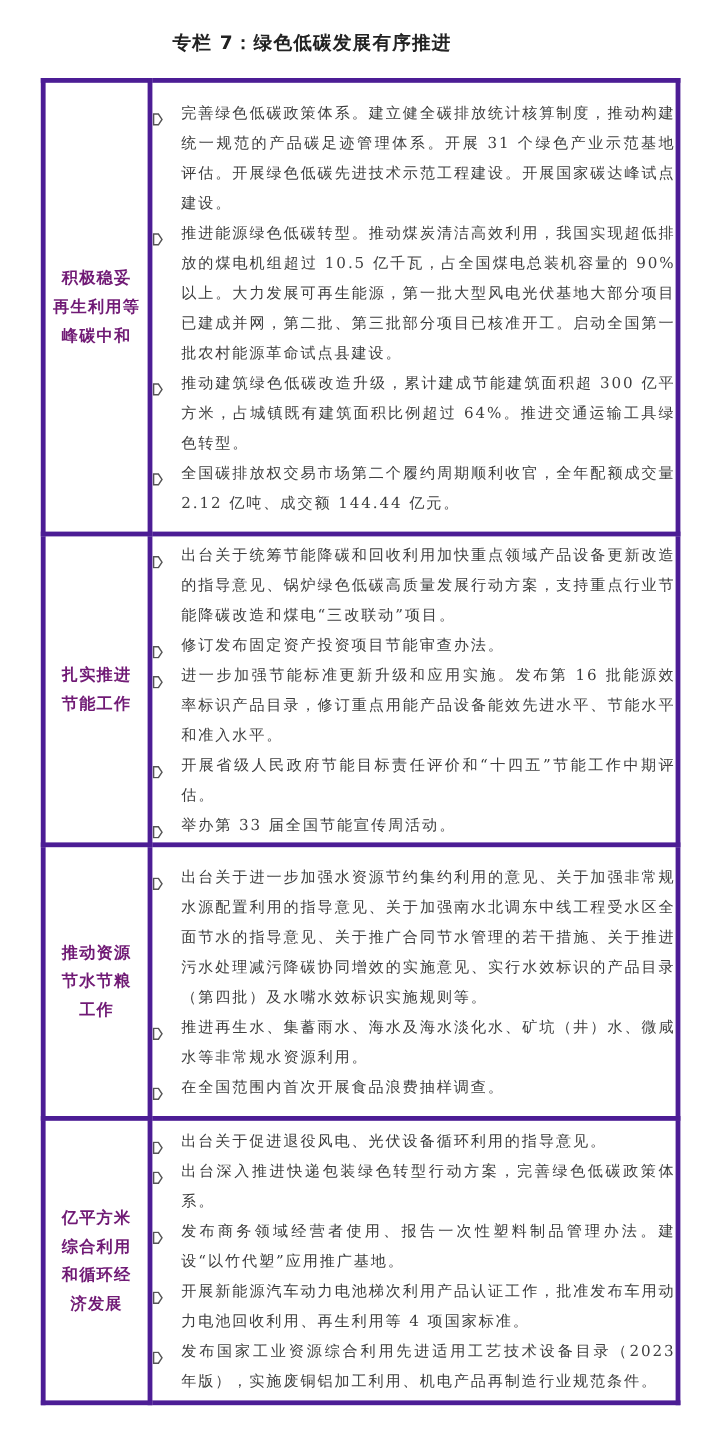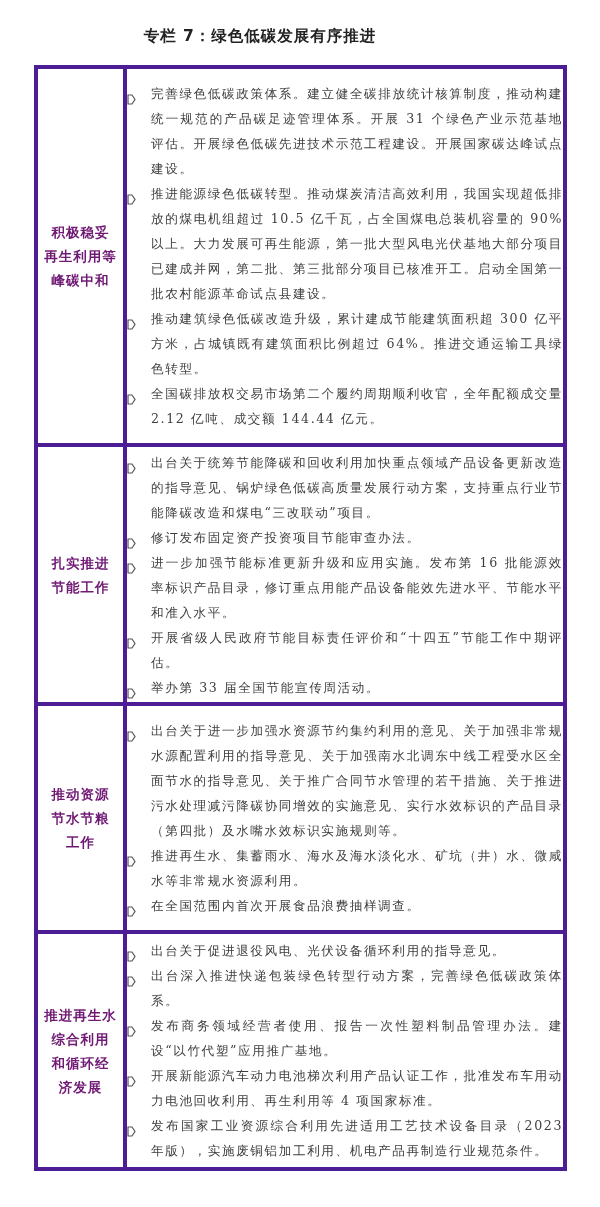--- a/index.html
+++ b/index.html
@@ -91,21 +91,21 @@
                   <path d="M1 1 L5 1 L8 5.5 L5 10 L1 10 Z" fill="none" stroke="#555" stroke-width="1.2"></path>
                 </svg></span><span>推进再生水、集蓄雨水、海水及海水淡化水、矿坑（井）水、微咸水等非常规水资源利用。</span></li>
             <li><span class="bullet"><svg viewBox="0 0 9 11" width="9" height="11">
                   <path d="M1 1 L5 1 L8 5.5 L5 10 L1 10 Z" fill="none" stroke="#555" stroke-width="1.2"></path>
                 </svg></span><span>在全国范围内首次开展食品浪费抽样调查。</span></li>
           </ul>
         </td>
       </tr>
       <tr class="row4">
         <td class="cat">
-          <span class="line">推进再生水</span>
+          <span class="line">亿平方米</span>
           <span class="line">综合利用</span>
           <span class="line">和循环经</span>
           <span class="line">济发展</span>
         </td>
         <td class="items">
           <ul class="list">
             <li><span class="bullet"><svg viewBox="0 0 9 11" width="9" height="11">
                   <path d="M1 1 L5 1 L8 5.5 L5 10 L1 10 Z" fill="none" stroke="#555" stroke-width="1.2"></path>
                 </svg></span><span>出台关于促进退役风电、光伏设备循环利用的指导意见。</span></li>
             <li><span class="bullet"><svg viewBox="0 0 9 11" width="9" height="11">

